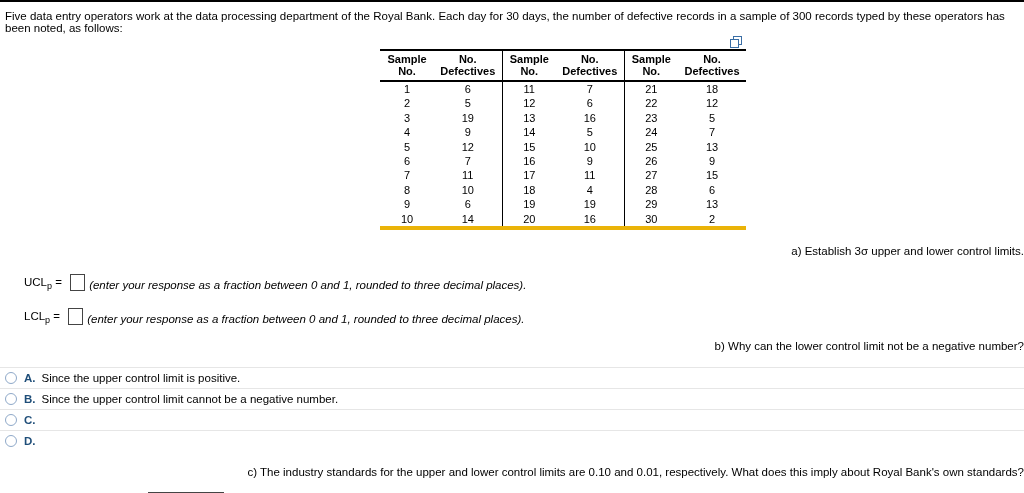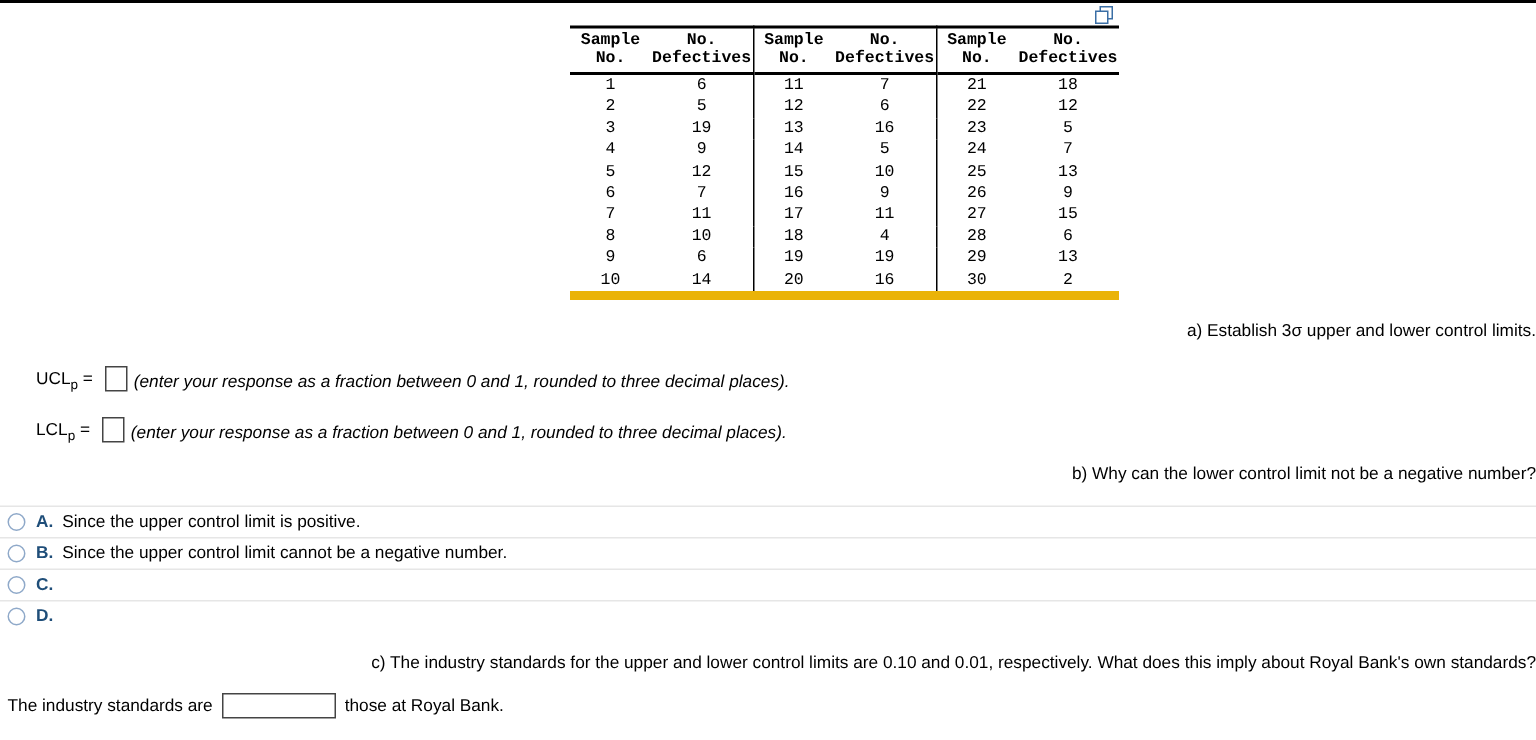--- a/index.html
+++ b/index.html
@@ -19,23 +19,22 @@
 
   
   .table-wrap { position: relative; margin: 15px 0 0 380px; width: 368px; }
   .tool-icon {
     position: absolute; top: -13px; right: 6px;
     width: 12px; height: 12px; cursor: pointer;
   }
   table.defects {
     border-collapse: collapse;
     border-top: 2px solid #000;
-    border-bottom: 6px solid #eab308;
+    border-bottom: 4px solid #eab308;
     table-layout: fixed;
-    font-family: Liberation Mono, monospace;
   }
   table.defects th, table.defects td {
     padding: 0; text-align: center; font-size: 11px;
   }
   table.defects th { font-weight: bold; line-height: 12px; padding: 2px 0 3px 0; border-bottom: 2px solid #000; }
   table.defects td { height: 14.4px; line-height: 14.4px; }
   col.c-sample { width: 54px; }
   col.c-def { width: 68px; }
   .sep { border-right: 1px solid #000; }
 
@@ -69,20 +68,21 @@
     display: inline-flex; align-items: center; justify-content: flex-end;
     width: 76px; height: 17px; border: 1px solid #444; background: #fff;
     margin: 0 6px; box-sizing: border-box; cursor: pointer;
   }
 </style>
 </head>
 <body>
 
 <div class="page">
 
+  <p class="intro">Five data entry operators work at the data processing department of the Royal Bank. Each day for 30 days, the number of defective records in a sample of 300 records typed by these operators has been noted, as follows:</p>
 
   <div class="table-wrap">
     <span class="tool-icon">
       <svg width="12" height="12" viewBox="0 0 12 12">
         <rect x="3.5" y="0.5" width="8" height="8" fill="none" stroke="#3a6ea5" stroke-width="1"></rect>
         <rect x="0.5" y="3.5" width="8" height="8" fill="#fff" stroke="#3a6ea5" stroke-width="1"></rect>
       </svg>
     </span>
     <table class="defects">
       <colgroup>

